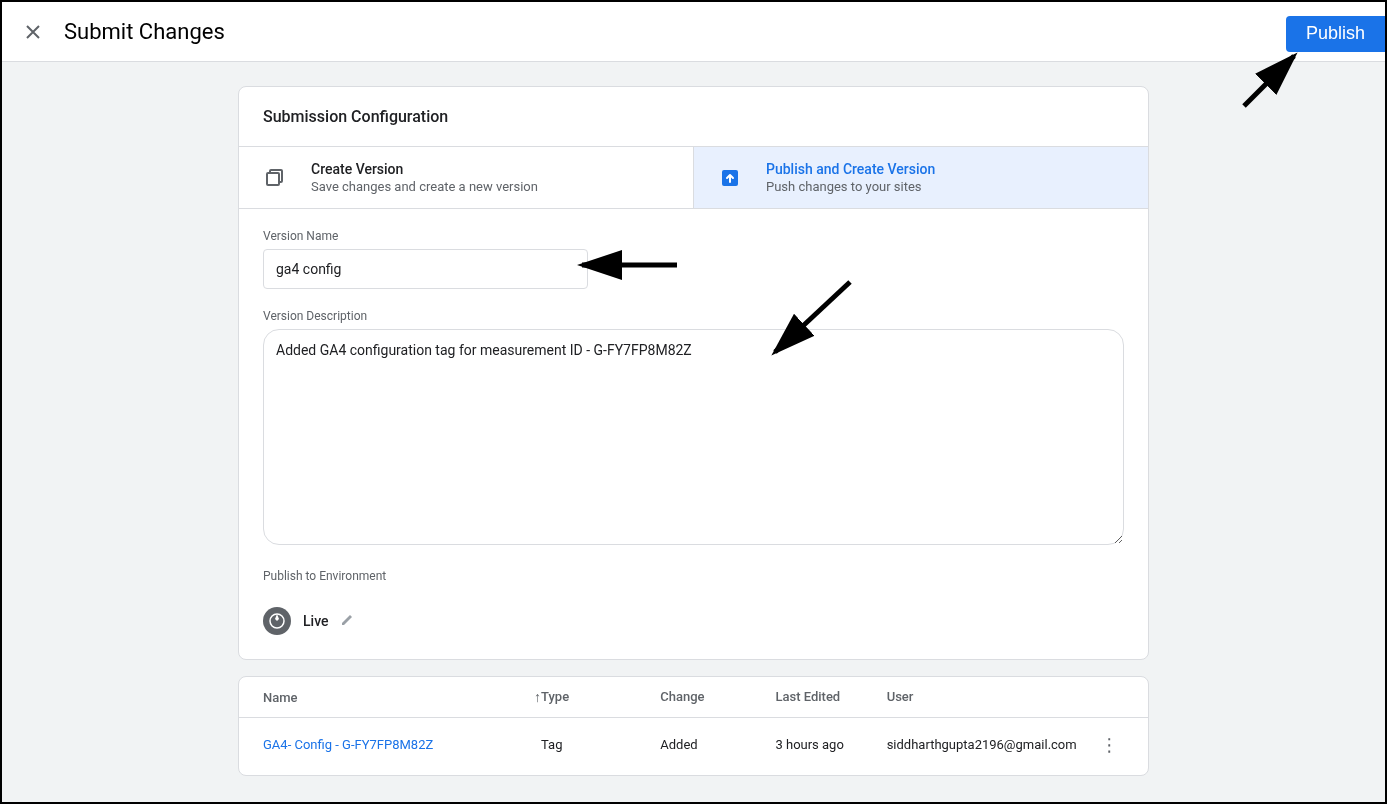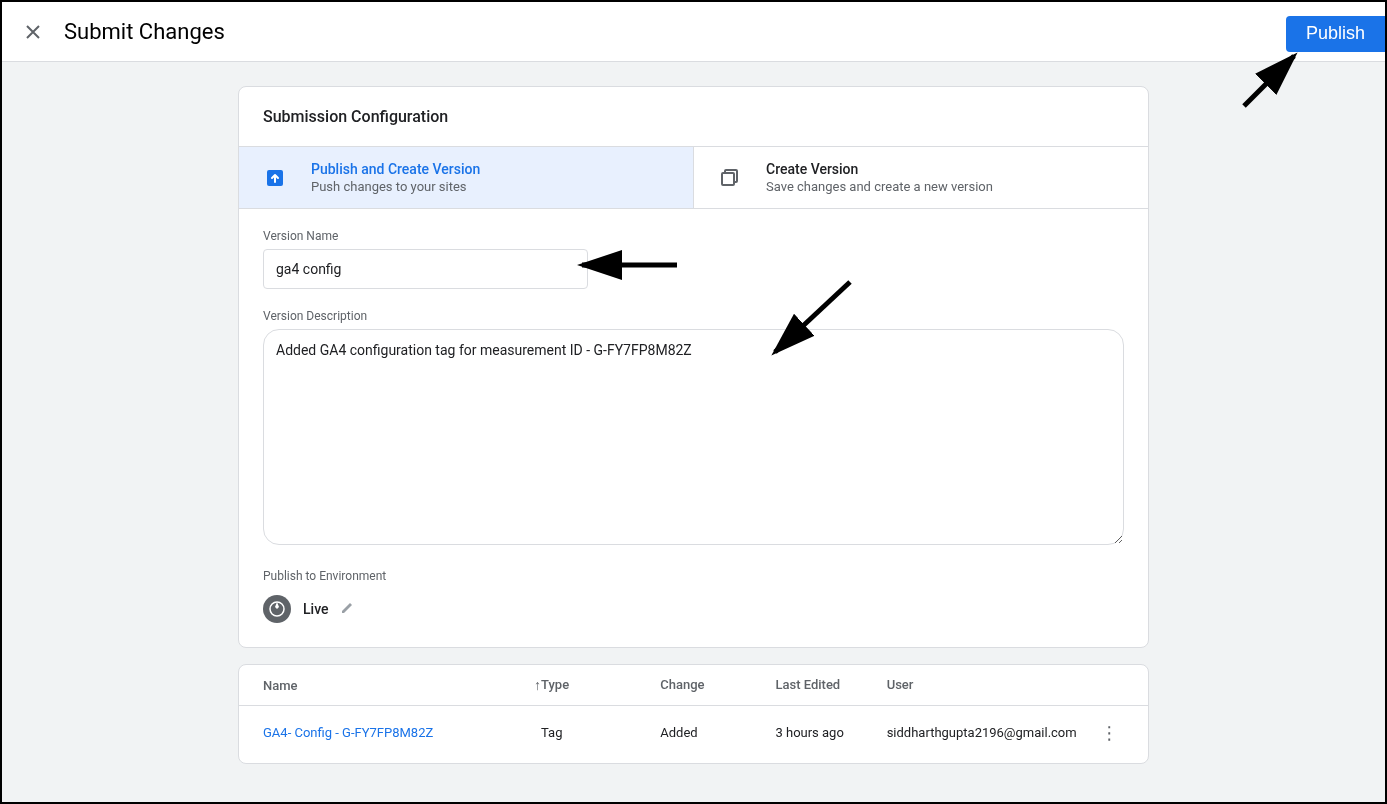--- a/index.html
+++ b/index.html
@@ -148,21 +148,21 @@
       font-family: inherit;
       resize: both;
     }
     .env-section {
       padding: 0 24px 24px;
     }
     .env-row {
       display: flex;
       align-items: center;
       gap: 12px;
-      margin-top: 12px;
+      margin-top: 24px;
     }
     .env-icon {
       width: 28px;
       height: 28px;
       border-radius: 50%;
       background: #5f6368;
       display: flex;
       align-items: center;
       justify-content: center;
     }
@@ -240,42 +240,42 @@
     <div class="header-title">Submit Changes</div>
   </div>
   <button class="publish-btn">Publish</button>
 </div>
 
 <div class="content-area">
   <div class="card">
     <div class="card-title">Submission Configuration</div>
 
     <div class="tabs">
+      <div class="tab">
+        <div class="tab-icon">
+          <svg width="20" height="20" viewBox="0 0 20 20">
+            <rect x="5" y="2" width="12" height="12" rx="1" fill="none" stroke="#5f6368" stroke-width="2"></rect>
+            <rect x="2" y="5" width="12" height="12" rx="1" fill="#fff" stroke="#5f6368" stroke-width="2"></rect>
+          </svg>
+        </div>
+        <div class="tab-text">
+          <div class="tab-title">Create Version</div>
+          <div class="tab-subtitle">Save changes and create a new version</div>
+        </div>
+      </div>
       <div class="tab active">
         <div class="tab-icon">
           <svg width="20" height="20" viewBox="0 0 20 20">
             <rect x="2" y="2" width="16" height="16" rx="2" fill="#1a73e8"></rect>
             <path d="M10 14 L10 7 M7 10 L10 7 L13 10" stroke="#fff" stroke-width="2" fill="none" stroke-linecap="round" stroke-linejoin="round"></path>
           </svg>
         </div>
         <div class="tab-text">
           <div class="tab-title">Publish and Create Version</div>
           <div class="tab-subtitle">Push changes to your sites</div>
-        </div>
-      </div>
-      <div class="tab">
-        <div class="tab-icon">
-          <svg width="20" height="20" viewBox="0 0 20 20">
-            <rect x="5" y="2" width="12" height="12" rx="1" fill="none" stroke="#5f6368" stroke-width="2"></rect>
-            <rect x="2" y="5" width="12" height="12" rx="1" fill="#fff" stroke="#5f6368" stroke-width="2"></rect>
-          </svg>
-        </div>
-        <div class="tab-text">
-          <div class="tab-title">Create Version</div>
-          <div class="tab-subtitle">Save changes and create a new version</div>
         </div>
       </div>
     </div>
 
     <div class="form-section">
       <div class="field-label">Version Name</div>
       <input type="text" class="text-input" value="ga4 config" style="">
     </div>
 
     <div class="form-section" style="padding-top:0;">

